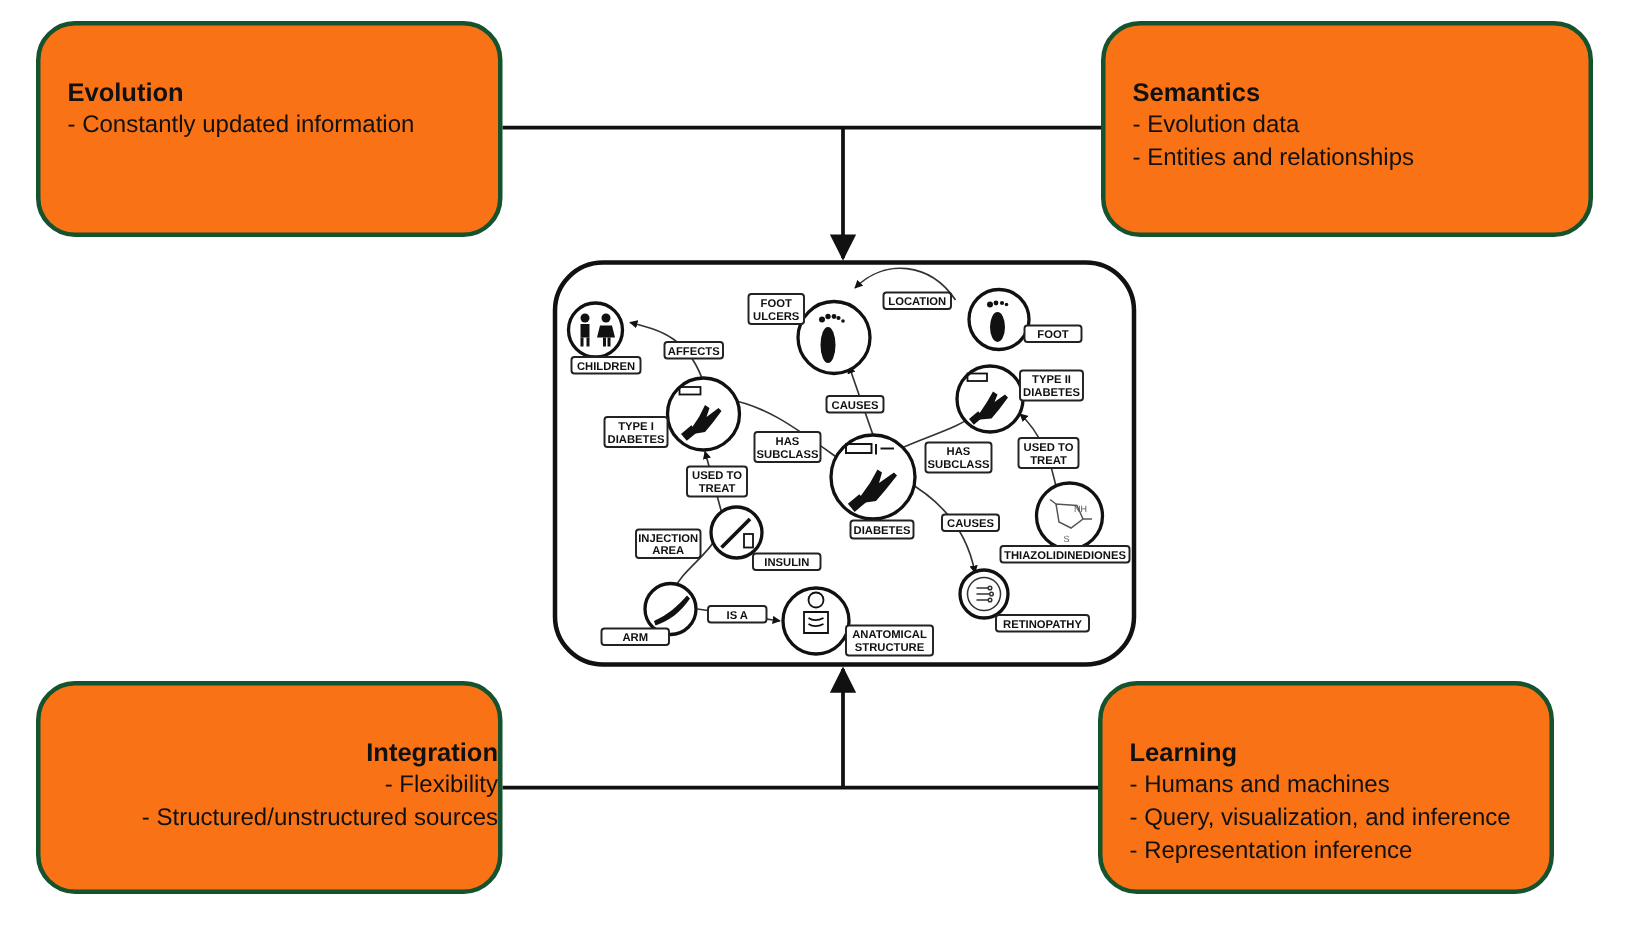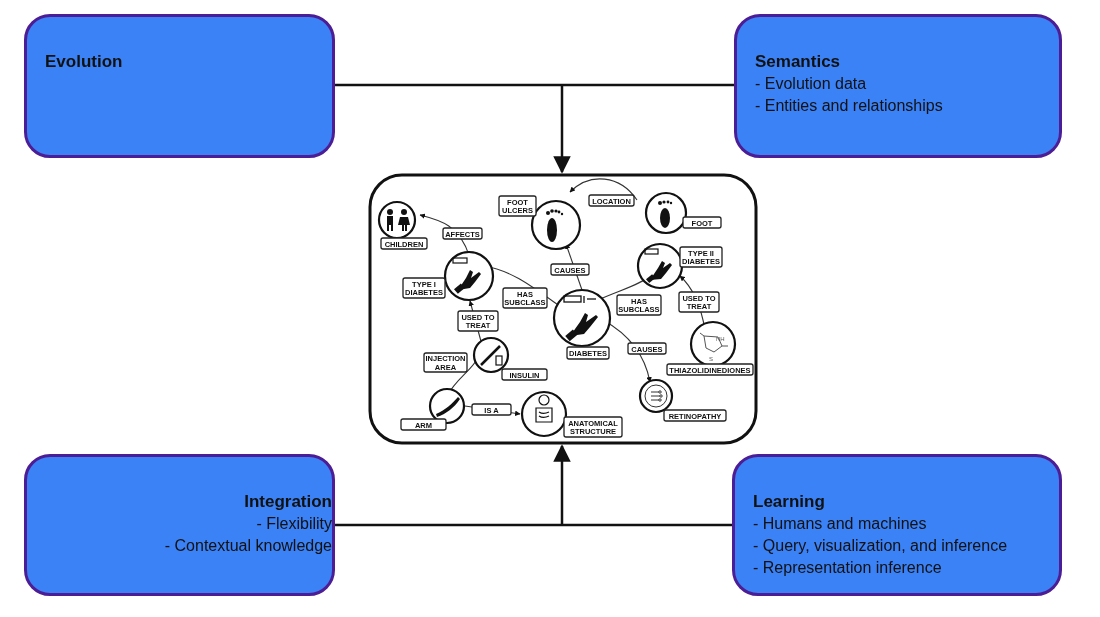--- a/index.html
+++ b/index.html
@@ -1,25 +1,25 @@
 <!DOCTYPE html>
 <html><head>
 <meta charset="utf-8">
 <style>
   html, body { margin:0; padding:0; background:#ffffff; }
   body { width:1100px; height:617px; position:relative; overflow:hidden; font-family:"Liberation Sans", sans-serif; color:#111; }
-  .pillar { position:absolute; border:3px solid #4c1d95; border-radius:26px; background:#3b82f6; box-sizing:border-box; padding:34px 0 0 18px; }
+  .pillar { position:absolute; border:3px solid #14532d; border-radius:26px; background:#f97316; box-sizing:border-box; padding:34px 0 0 18px; }
   .pillar h3 { margin:0; font-size:17px; font-weight:bold; line-height:22px; }
   .pillar ul { list-style:none; margin:0; padding:0; }
   .pillar li { font-size:16px; line-height:22px; }
   .pillar li::before { content:"- "; }
   #p-evo { left:24px; top:14px; width:311px; height:144px; }
   #p-sem { left:734px; top:14px; width:328px; height:144px; }
   #p-int { left:24px; top:454px; width:311px; height:142px;text-align:right; }
-  #p-lrn { left:732px; top:454px; width:330px; height:142px; }
+  #p-lrn { left:732px; top:454px; width:304px; height:142px; }
   #overlay { position:absolute; left:0; top:0; }
   .lbl { font-family:"Liberation Sans", sans-serif; font-size:7.5px; font-weight:bold; fill:#111; text-anchor:middle; }
   .lblbox { fill:#fff; stroke:#222; stroke-width:1.3; }
   .node { fill:#fff; stroke:#111; stroke-width:2.2; }
   .edge { fill:none; stroke:#333; stroke-width:1.1; }
 </style>
 </head>
 <body>
 
 <svg id="overlay" width="1100" height="617" viewBox="0 0 1100 617">
@@ -235,36 +235,37 @@
   </g>
   <g>
     <rect class="lblbox" x="472" y="404" width="39" height="11" rx="2"></rect>
     <text class="lbl" x="491.5" y="412.5">IS A</text>
   </g>
 </svg>
 
 <div class="pillar" id="p-evo">
   <h3>Evolution</h3>
   <ul>
+    <li>Constantly updated information</li>
   </ul>
 </div>
 
 <div class="pillar" id="p-sem">
   <h3>Semantics</h3>
   <ul>
     <li>Evolution data</li>
     <li>Entities and relationships</li>
   </ul>
 </div>
 
 <div class="pillar" id="p-int">
   <h3>Integration</h3>
   <ul>
     <li>Flexibility</li>
-    <li>Contextual knowledge</li>
+    <li>Structured/unstructured sources</li>
   </ul>
 </div>
 
 <div class="pillar" id="p-lrn">
   <h3>Learning</h3>
   <ul>
     <li>Humans and machines</li>
     <li>Query, visualization, and inference</li>
     <li>Representation inference</li>
   </ul>

